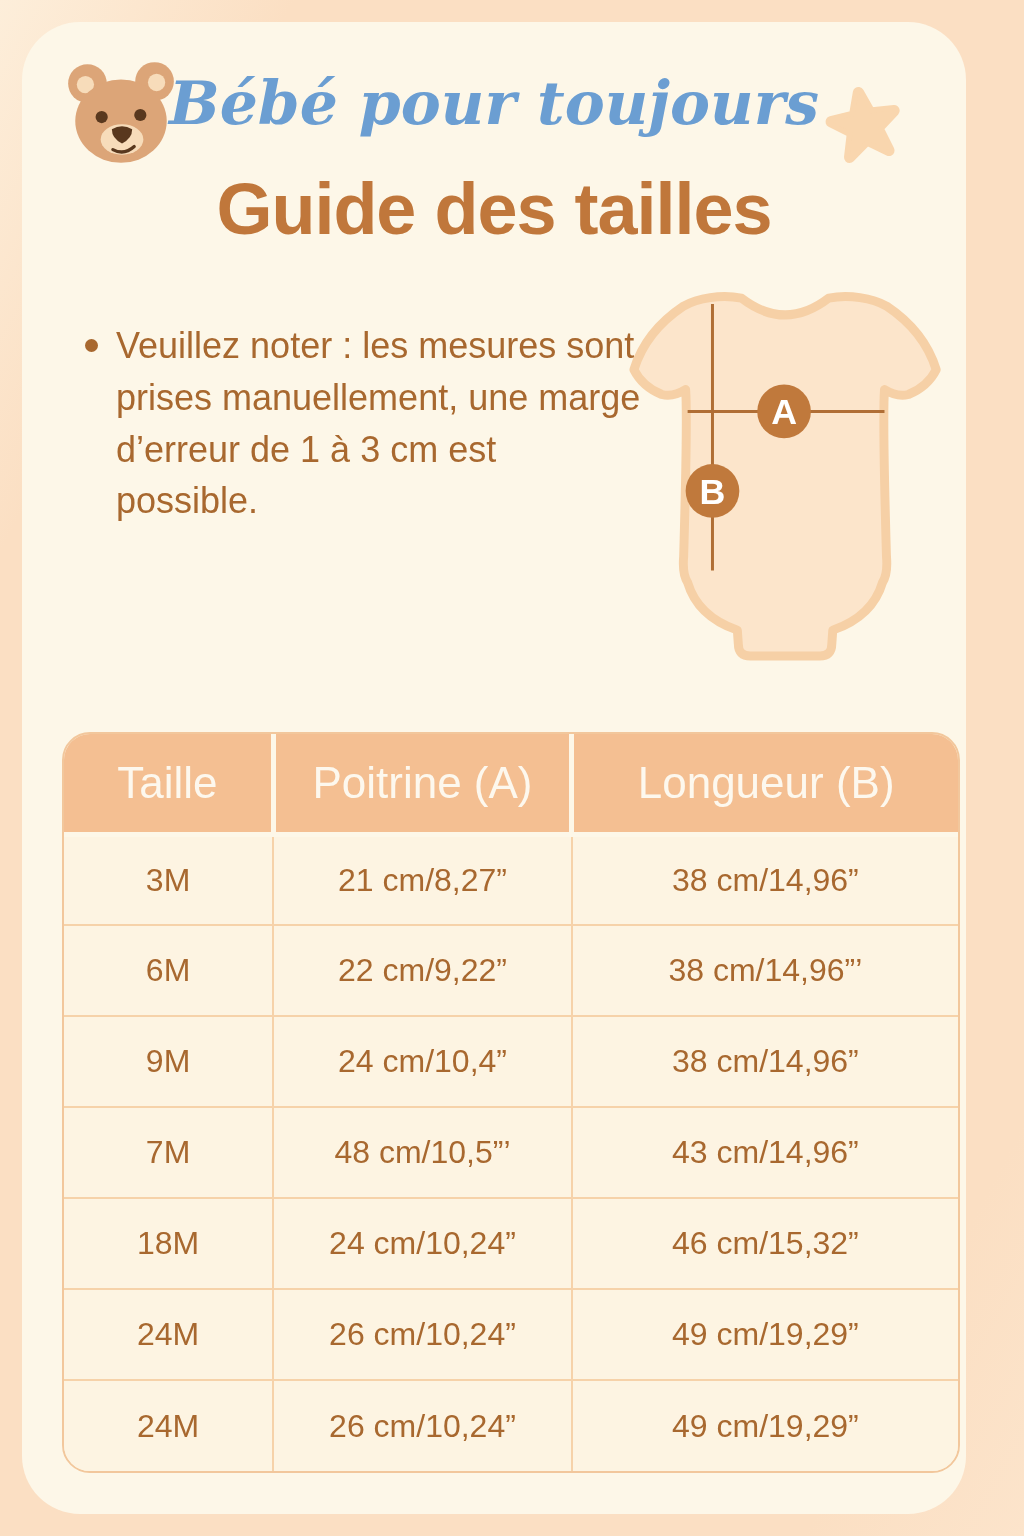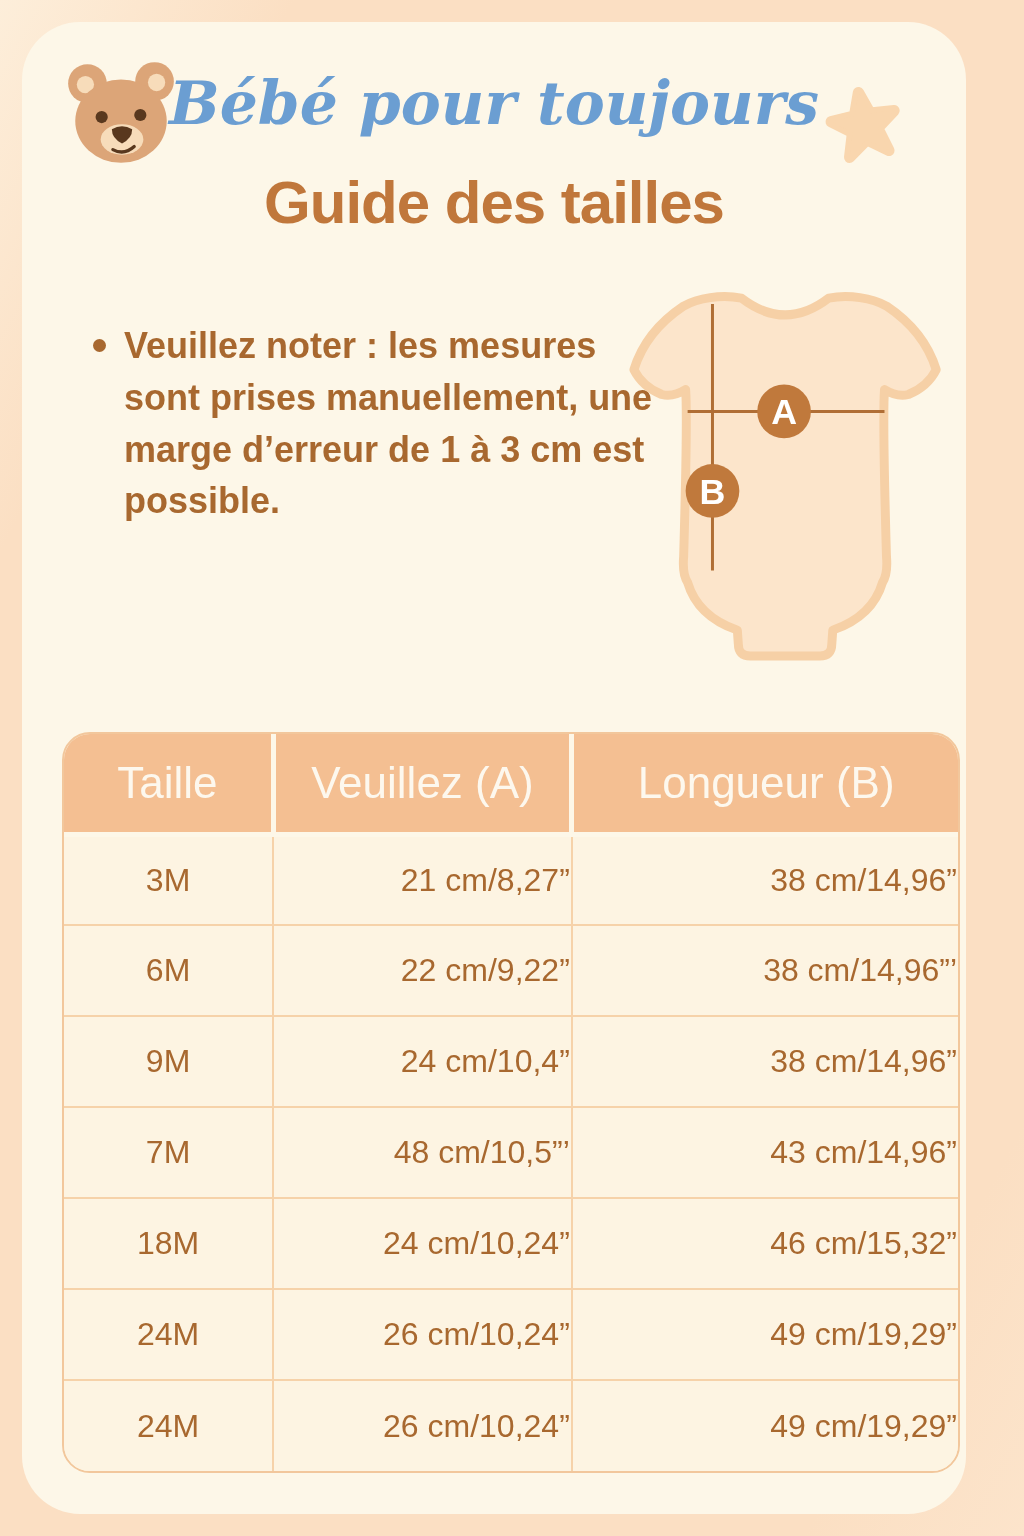--- a/index.html
+++ b/index.html
@@ -24,23 +24,23 @@
   }
   .bear{position:absolute;left:38px;top:34px;width:122px;height:116px;}
   .brand{
     position:absolute;left:0;right:0;top:46px;text-align:center;
     font-family:"DejaVu Serif",serif;font-style:italic;font-weight:bold;
     font-size:60px;color:var(--accent-blue);
   }
   .star{position:absolute;left:800px;top:62px;width:84px;height:80px;transform:rotate(-10deg);}
   .title{
     position:absolute;left:0;right:0;top:148px;text-align:center;
-    font-size:60px;font-weight:bold;letter-spacing:-1px;color:var(--title-brown);line-height:1.1;
+    font-size:72px;font-weight:bold;letter-spacing:-1px;color:var(--title-brown);line-height:1.1;
   }
-  .notes{position:absolute;left:66px;top:298px;width:566px;margin:0;padding:0;list-style:none;font-weight:bold;}
+  .notes{position:absolute;left:58px;top:298px;width:566px;margin:0;padding:0;list-style:none;}
   .notes li{
     position:relative;padding-left:36px;margin-bottom:26px;
     font-size:36px;line-height:1.44;color:var(--text-brown);
   }
   .notes li::before{
     content:"";position:absolute;left:5px;top:19px;width:13px;height:13px;
     border-radius:50%;background:var(--text-brown);
   }
   .onesie{position:absolute;left:600px;top:264px;width:348px;height:392px;}
   .onesie-body{fill:var(--onesie-fill);stroke:var(--onesie-stroke);stroke-width:9;stroke-linejoin:round;}
@@ -65,21 +65,21 @@
   thead th{
     background:var(--header-bg);height:100px;
     font-size:44px;font-weight:normal;color:var(--header-text);
     border-bottom:5px solid var(--card-bg);
   }
   thead th + th{border-left:5px solid var(--card-bg);}
   tbody td{
     height:91px;text-align:center;vertical-align:middle;
     font-size:32px;color:var(--text-brown);background:var(--row-bg);
   }
-  tbody td + td{border-left:2px solid var(--line-peach);text-align:right;}
+  tbody td + td{border-left:2px solid var(--line-peach);}
   tbody tr + tr td{border-top:2px solid var(--line-peach);}
 </style>
 </head>
 <body>
 
 <div class="card">
 
   <svg class="bear" viewBox="0 0 120 114" aria-hidden="true">
     <circle class="bear-main" cx="27" cy="27" r="19"></circle>
     <circle class="bear-light" cx="25" cy="28" r="8.5"></circle>
@@ -140,21 +140,21 @@
   <div class="table-wrap">
     <table>
       <colgroup>
           <col style="width:23.4%">
           <col style="width:33.4%">
           <col style="width:43.2%">
         </colgroup>
       <thead>
         <tr>
           <th>Taille</th>
-          <th>Veuillez (A)</th>
+          <th>Poitrine (A)</th>
           <th>Longueur (B)</th>
         </tr>
       </thead>
       <tbody>
         <tr>
           <td>3M</td>
           <td>21 cm/8,27”</td>
           <td>38 cm/14,96”</td>
         </tr>
         <tr>

